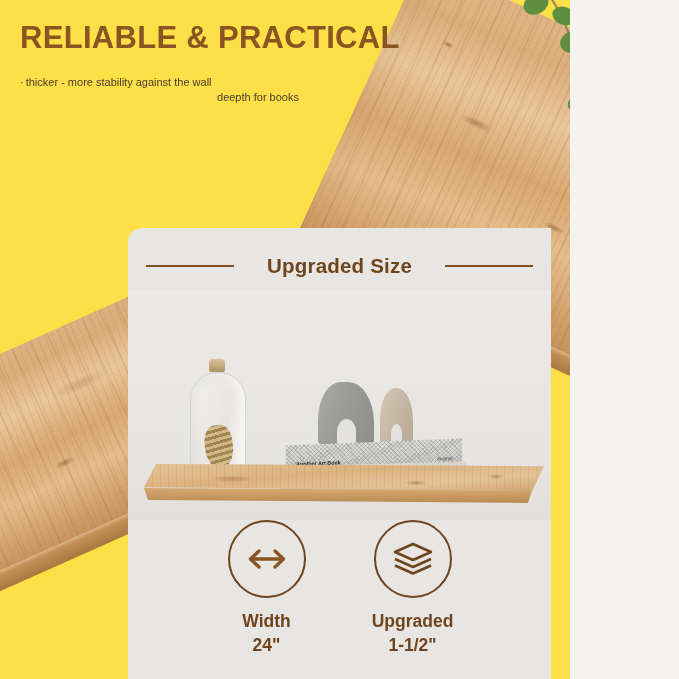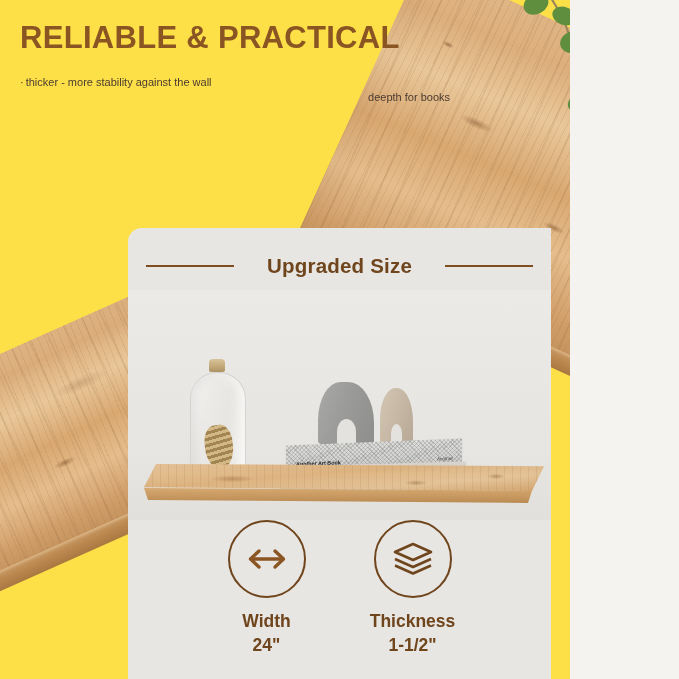--- a/index.html
+++ b/index.html
@@ -43,21 +43,21 @@
   .bullets {
     margin-top: 20px;
     color: #4a3b31;
     font-size: 11px;
     line-height: 1.42;
   }
   .bullet-row {
     white-space: nowrap;
   }
   .bullet-row.indented {
-    text-align: right;
+    text-align: center;
     padding-left: 46px;
   }
   .dot {
     color: #4a3b31;
     margin-right: 2px;
   }
 
   
   .plank {
     position: absolute;
@@ -535,20 +535,20 @@
       <div class="spec">
         <div class="spec-circle">
           <svg width="46" height="38" viewBox="0 0 46 38">
             <g fill="none" stroke="#6f451d" stroke-width="2.6" stroke-linejoin="round">
               <polygon points="23,4 41,12 23,20 5,12"></polygon>
               <polyline points="5,19 23,27 41,19"></polyline>
               <polyline points="5,25.5 23,33.5 41,25.5"></polyline>
             </g>
           </svg>
         </div>
-        <div class="spec-name">Thickness</div>
+        <div class="spec-name">Upgraded</div>
         <div class="spec-value">1-1/2"</div>
       </div>
 
     </div>
   </div>
 
 </div>
 
 </body></html>

